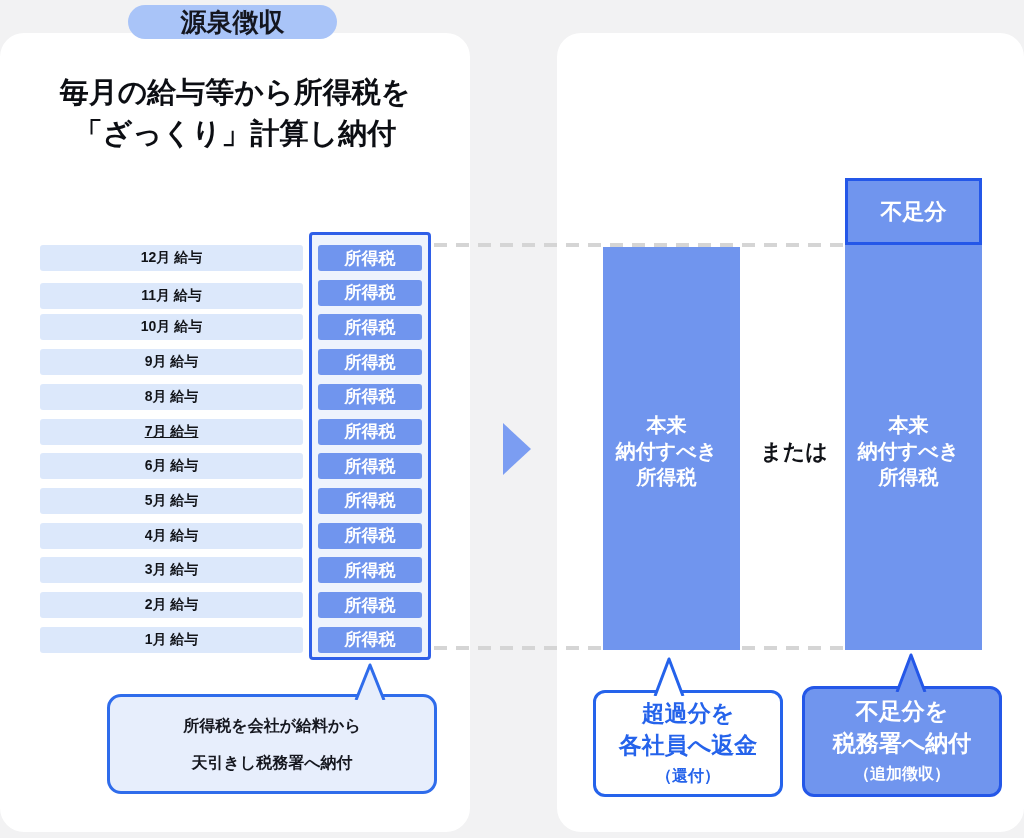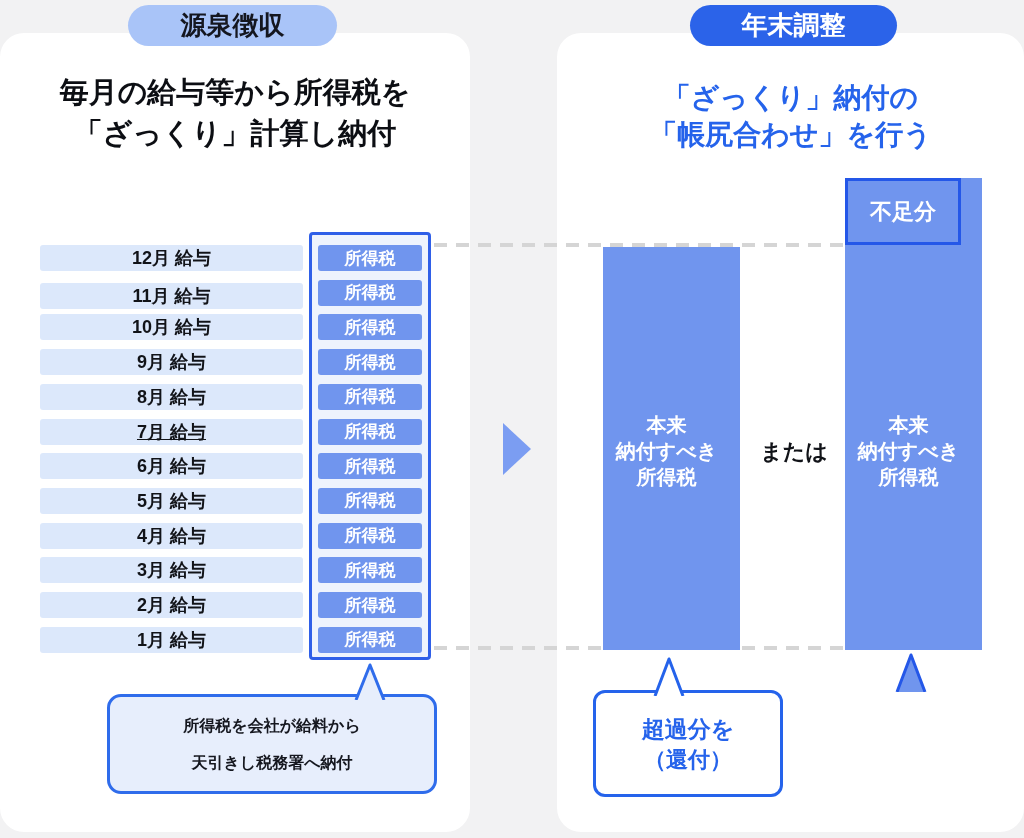--- a/index.html
+++ b/index.html
@@ -10,38 +10,38 @@
     font-weight:bold;
     -webkit-font-smoothing:antialiased;
   }
   #canvas{position:relative;width:1024px;height:838px;overflow:hidden;}
 
   .panel{position:absolute;top:33px;height:799px;background:#ffffff;border-radius:24px;}
   .panel-left{left:0;width:470px;}
   .panel-right{left:557px;width:467px;}
 
   .badge{
-    position:absolute;top:5px;height:41px;border-radius:21px;
+    position:absolute;top:5px;height:34px;border-radius:21px;
     display:flex;align-items:center;justify-content:center;
     font-size:26px;z-index:5;
   }
   .badge-left{left:128px;width:209px;background:#a9c4f8;color:#14161f;}
   .badge-right{left:690px;width:207px;background:#2b63e9;color:#ffffff;}
 
   .title{
     position:absolute;text-align:center;white-space:pre-line;z-index:2;
   }
   .title-left{left:0;width:470px;top:72px;font-size:29px;line-height:41px;color:#0c0e13;}
   .title-right{left:557px;width:467px;top:79px;font-size:28px;line-height:37px;color:#2563eb;}
 
   .month-row{
     position:absolute;left:40px;width:263px;height:26px;
     background:#dce8fb;border-radius:3px;
     display:flex;align-items:center;justify-content:center;
-    font-size:18px;color:#111318;z-index:2;
+    font-size:14px;color:#111318;z-index:2;
   }
 
   .tax-container{
     position:absolute;left:309px;top:232px;width:122px;height:428px;
     background:#eef3fd;border:3px solid #2f5fe8;border-radius:4px;
     box-sizing:border-box;z-index:2;
   }
   .tax-box{
     position:absolute;left:6px;width:104px;height:26px;
     background:#7095ee;border-radius:3px;
@@ -59,21 +59,21 @@
   .flow-arrow{
     position:absolute;left:503px;top:423px;width:0;height:0;z-index:3;
     border-top:26px solid transparent;border-bottom:26px solid transparent;
     border-left:28px solid #7b9df2;
   }
 
   .bar{position:absolute;width:137px;background:#7095ee;z-index:2;}
   .bar-left{left:603px;top:247px;height:403px;}
   .bar-right{left:845px;top:178px;height:472px;}
   .bar-cap{
-    position:absolute;left:0;top:0;width:116px;box-sizing:border-box;
+    position:absolute;left:0;top:0;width:137px;box-sizing:border-box;
     display:flex;align-items:center;justify-content:center;font-size:22px;
   }
   .cap-overpaid{height:68px;background:#ffffff;border:3px solid #2563eb;color:#2563eb;}
   .cap-shortfall{height:67px;background:#7095ee;border:3px solid #2457e8;color:#ffffff;}
   .bar-label{
     position:absolute;left:0;width:127px;text-align:center;white-space:pre-line;
     font-size:20px;line-height:26px;color:#ffffff;
   }
   .bar-label-left{top:165px;}
   .bar-label-right{top:234px;}
@@ -97,38 +97,35 @@
     left:593px;top:690px;width:190px;height:107px;
     background:#ffffff;border:3px solid #2563eb;border-radius:12px;
     color:#2563eb;
   }
   .callout-pay{
     left:802px;top:686px;width:200px;height:111px;
     background:#7095ee;border:3px solid #2457e8;border-radius:12px;
     color:#ffffff;
   }
   .callout-line-lg{font-size:23px;line-height:32px;}
-  .callout-line-sm{font-size:22px;line-height:30px;}
+  .callout-line-sm{font-size:16px;line-height:30px;}
   .pointer{position:absolute;z-index:4;}
 </style>
 </head>
 <body>
 
 <div id="canvas">
 
   <div class="panel panel-left"></div>
   <div class="panel panel-right"></div>
 
   <div class="badge badge-left">源泉徴収</div>
-  <div class="badge badge-right">年末調整</div>
 
   <div class="title title-left">毎月の給与等から所得税を
 「ざっくり」計算し納付</div>
-  <div class="title title-right">「ざっくり」納付の
-「帳尻合わせ」を行う</div>
 
   <div class="dash-line dash-top"></div>
   <div class="dash-line dash-bottom"></div>
 
   <div>
       <div class="month-row" style="top: 245px;">12月 給与</div>
       <div class="month-row" style="top: 283px;">11月 給与</div>
       <div class="month-row" style="top: 314.4px;">10月 給与</div>
       <div class="month-row" style="top: 349.1px;">9月 給与</div>
       <div class="month-row" style="top: 383.8px;">8月 給与</div>
@@ -177,20 +174,26 @@
     <path d="M3,38 L17,3 L31,38" fill="#e7eefc" stroke="#2f6ceb" stroke-width="3" stroke-linejoin="round"></path>
   </svg>
   <div class="callout callout-source">所得税を会社が給料から
 天引きし税務署へ納付</div>
 
   <svg class="pointer" style="left:652px;top:656px;" width="34" height="40" viewBox="0 0 34 40">
     <path d="M3,40 L17,3 L31,40" fill="#ffffff" stroke="#2563eb" stroke-width="3" stroke-linejoin="round"></path>
   </svg>
   <div class="callout callout-refund">
     <span class="callout-line-lg">超過分を</span>
+    <span class="callout-line-lg">各社員へ返金</span>
     <span class="callout-line-sm">（還付）</span>
   </div>
 
   <svg class="pointer" style="left:894px;top:652px;" width="34" height="40" viewBox="0 0 34 40">
     <path d="M3,40 L17,3 L31,40" fill="#7095ee" stroke="#2457e8" stroke-width="3" stroke-linejoin="round"></path>
   </svg>
+  <div class="callout callout-pay">
+    <span class="callout-line-lg">不足分を</span>
+    <span class="callout-line-lg">税務署へ納付</span>
+    <span class="callout-line-sm">（追加徴収）</span>
+  </div>
 
 </div>
 
 </body></html>

